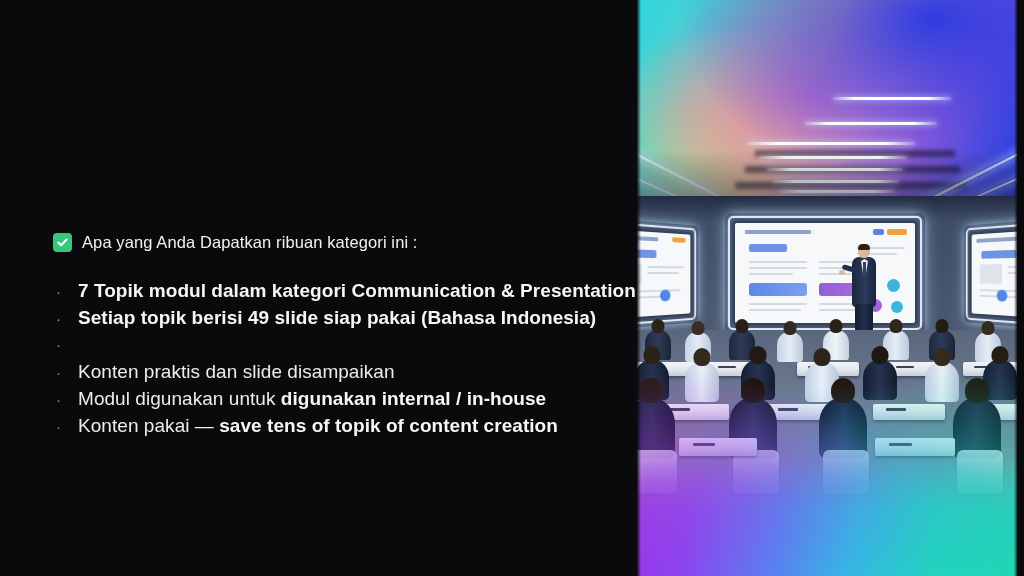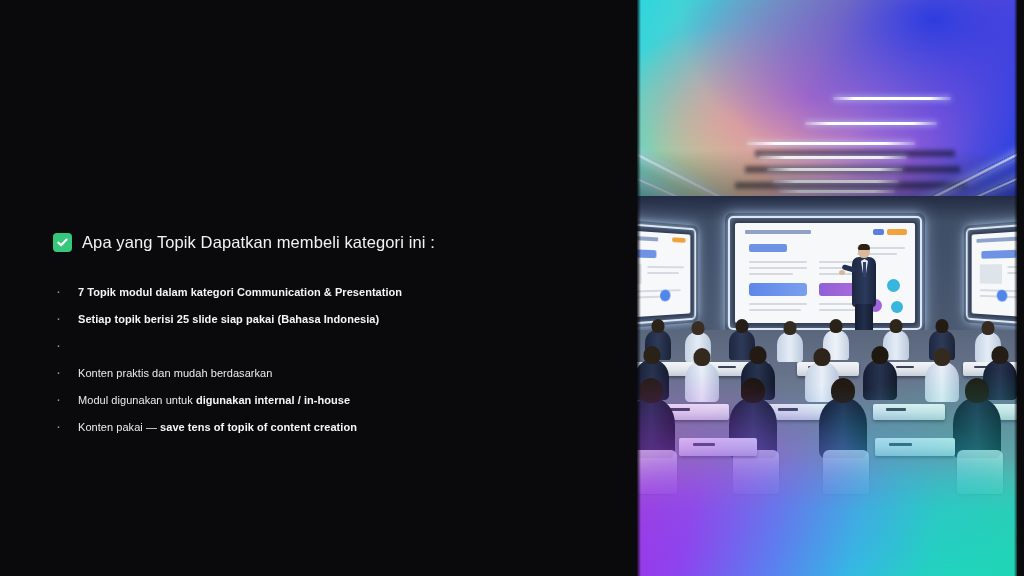--- a/index.html
+++ b/index.html
@@ -86,21 +86,21 @@
     margin-bottom: 0px;
   }
   .bullet-dot {
     width: 22px;
     flex: none;
     color: #9a9a9e;
     font-size: 15px;
     line-height: 27px;
   }
   .bullet-text {
-    font-size: 11px;
+    font-size: 19px;
     line-height: 27px;
     color: #ececec;
     letter-spacing: 0.05px;
     white-space: nowrap;
   }
   .bullet-text.bold { font-weight: 700; color: #f6f6f6; }
   .bullet-text b { font-weight: 700; color: #f6f6f6; }
 
   .footnote {
     position: absolute;
@@ -313,42 +313,42 @@
 
   <div class="content">
 
 
     <div class="subhead">
       <span class="check-box">
         <svg width="13" height="13" viewBox="0 0 13 13" aria-hidden="true">
           <path d="M2.4 6.7 L5.1 9.3 L10.6 3.5" fill="none" stroke="#ffffff" stroke-width="2.1" stroke-linecap="round" stroke-linejoin="round"></path>
         </svg>
       </span>
-      <span class="subhead-text">Apa yang Topik Dapatkan membeli kategori ini :</span>
+      <span class="subhead-text">Apa yang Anda Dapatkan ribuan kategori ini :</span>
     </div>
 
     <div class="bullets">
 
       <div class="bullet">
         <span class="bullet-dot">·</span>
         <span class="bullet-text bold">7 Topik modul dalam kategori Communication &amp; Presentation</span>
       </div>
 
       <div class="bullet">
         <span class="bullet-dot">·</span>
-        <span class="bullet-text bold">Setiap topik berisi 25 slide siap pakai (Bahasa Indonesia)</span>
+        <span class="bullet-text bold">Setiap topik berisi 49 slide siap pakai (Bahasa Indonesia)</span>
       </div>
 
       <div class="bullet">
         <span class="bullet-dot">·</span>
       </div>
 
       <div class="bullet">
         <span class="bullet-dot">·</span>
-        <span class="bullet-text">Konten praktis dan mudah berdasarkan</span>
+        <span class="bullet-text">Konten praktis dan slide disampaikan</span>
       </div>
 
       <div class="bullet">
         <span class="bullet-dot">·</span>
         <span class="bullet-text"><span>Modul digunakan untuk </span><b>digunakan internal / in-house</b></span>
       </div>
 
       <div class="bullet">
         <span class="bullet-dot">·</span>
         <span class="bullet-text"><span>Konten pakai — </span><b>save tens of topik of content creation</b></span>

